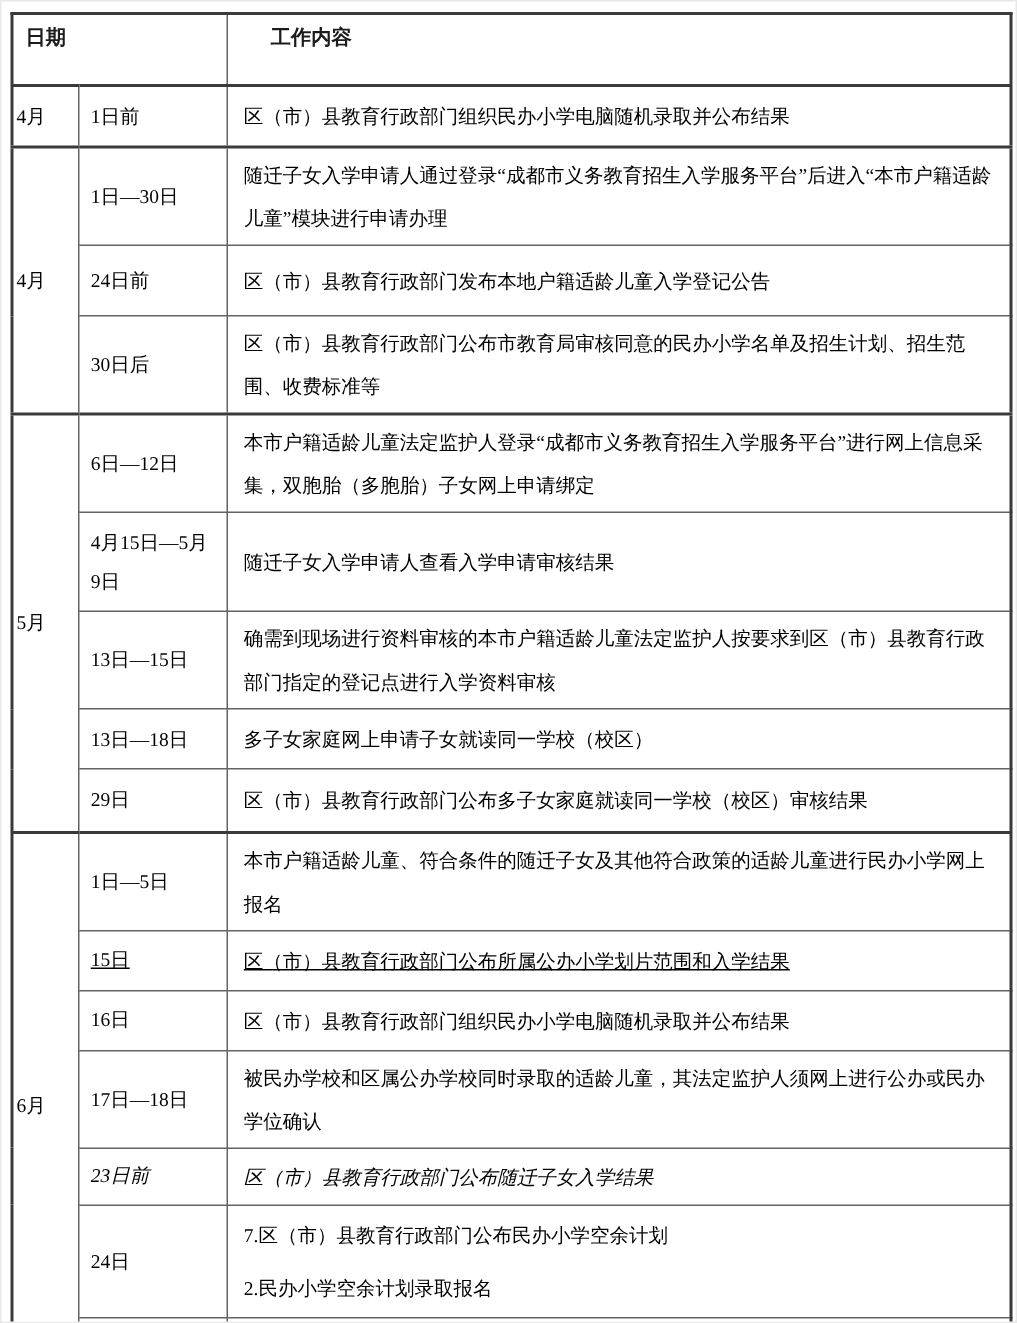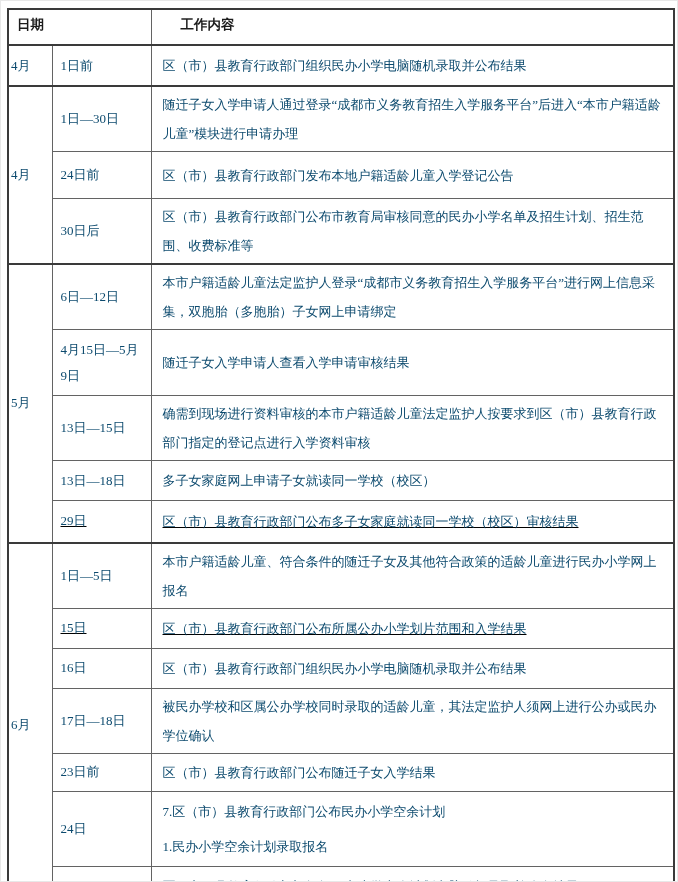--- a/index.html
+++ b/index.html
@@ -28,28 +28,28 @@
     background: #ffffff;
   }
   table.schedule col.c-month   { width: 44px; }
   table.schedule col.c-date    { width: 99px; }
   table.schedule col.c-content { width: 523px; }
 
   table.schedule th,
   table.schedule td {
     border: 1px solid #636363;
     box-sizing: border-box;
-    color: #0c4a6e;
+    color: #000000;
     font-size: 13px;
     font-weight: normal;
     text-align: left;
     word-break: break-all;
   }
   
-  table.schedule thead tr { height: 36px; }
+  table.schedule thead tr { height: 48px; }
   table.schedule th {
     vertical-align: top;
     padding: 6px 8px 4px 8px;
     font-weight: bold;
     color: #1c1c1c;
     font-size: 13.5px;
   }
   table.schedule th.h-content { padding-left: 29px; }
 
   
@@ -120,50 +120,50 @@
           <td class="content-cell">随迁子女入学申请人查看入学申请审核结果</td>
         </tr>
         <tr style="height: 62px;">
           <td class="date-cell">13日—15日</td>
           <td class="content-cell">确需到现场进行资料审核的本市户籍适龄儿童法定监护人按要求到区（市）县教育行政部门指定的登记点进行入学资料审核</td>
         </tr>
         <tr style="height: 40px;">
           <td class="date-cell">13日—18日</td>
           <td class="content-cell">多子女家庭网上申请子女就读同一学校（校区）</td>
         </tr>
-        <tr style="height: 42px; text-decoration: underline;">
+        <tr style="height: 42px;">
           <td class="date-cell">29日</td>
           <td class="content-cell">区（市）县教育行政部门公布多子女家庭就读同一学校（校区）审核结果</td>
         </tr>
         <tr class="group-start" style="height: 38px;">
           <td class="month-cell" rowspan="7">6月</td>
           <td class="date-cell">1日—5日</td>
           <td class="content-cell">本市户籍适龄儿童、符合条件的随迁子女及其他符合政策的适龄儿童进行民办小学网上报名</td>
         </tr>
         <tr style="height: 40px; text-decoration: underline;">
           <td class="date-cell">15日</td>
           <td class="content-cell">区（市）县教育行政部门公布所属公办小学划片范围和入学结果</td>
         </tr>
         <tr style="height: 40px;">
           <td class="date-cell">16日</td>
           <td class="content-cell">区（市）县教育行政部门组织民办小学电脑随机录取并公布结果</td>
         </tr>
         <tr style="height: 39px;">
           <td class="date-cell">17日—18日</td>
           <td class="content-cell">被民办学校和区属公办学校同时录取的适龄儿童，其法定监护人须网上进行公办或民办学位确认</td>
         </tr>
-        <tr style="height: 38px;">
+        <tr style="height: 38px; font-style: italic;">
           <td class="date-cell">23日前</td>
           <td class="content-cell">区（市）县教育行政部门公布随迁子女入学结果</td>
         </tr>
         <tr style="height: 75px;">
           <td class="date-cell">24日</td>
           <td class="content-cell">
             <div class="content-line">7.区（市）县教育行政部门公布民办小学空余计划</div>
-            <div class="content-line">1.民办小学空余计划录取报名</div>
+            <div class="content-line">2.民办小学空余计划录取报名</div>
           </td>
         </tr>
         <tr style="height: 42px;">
           <td class="date-cell">26日</td>
           <td class="content-cell">区（市）县教育行政部门组织民办小学空余计划电脑随机录取并公布结果</td>
         </tr>
       </tbody>
   </table>
 </div>
 

